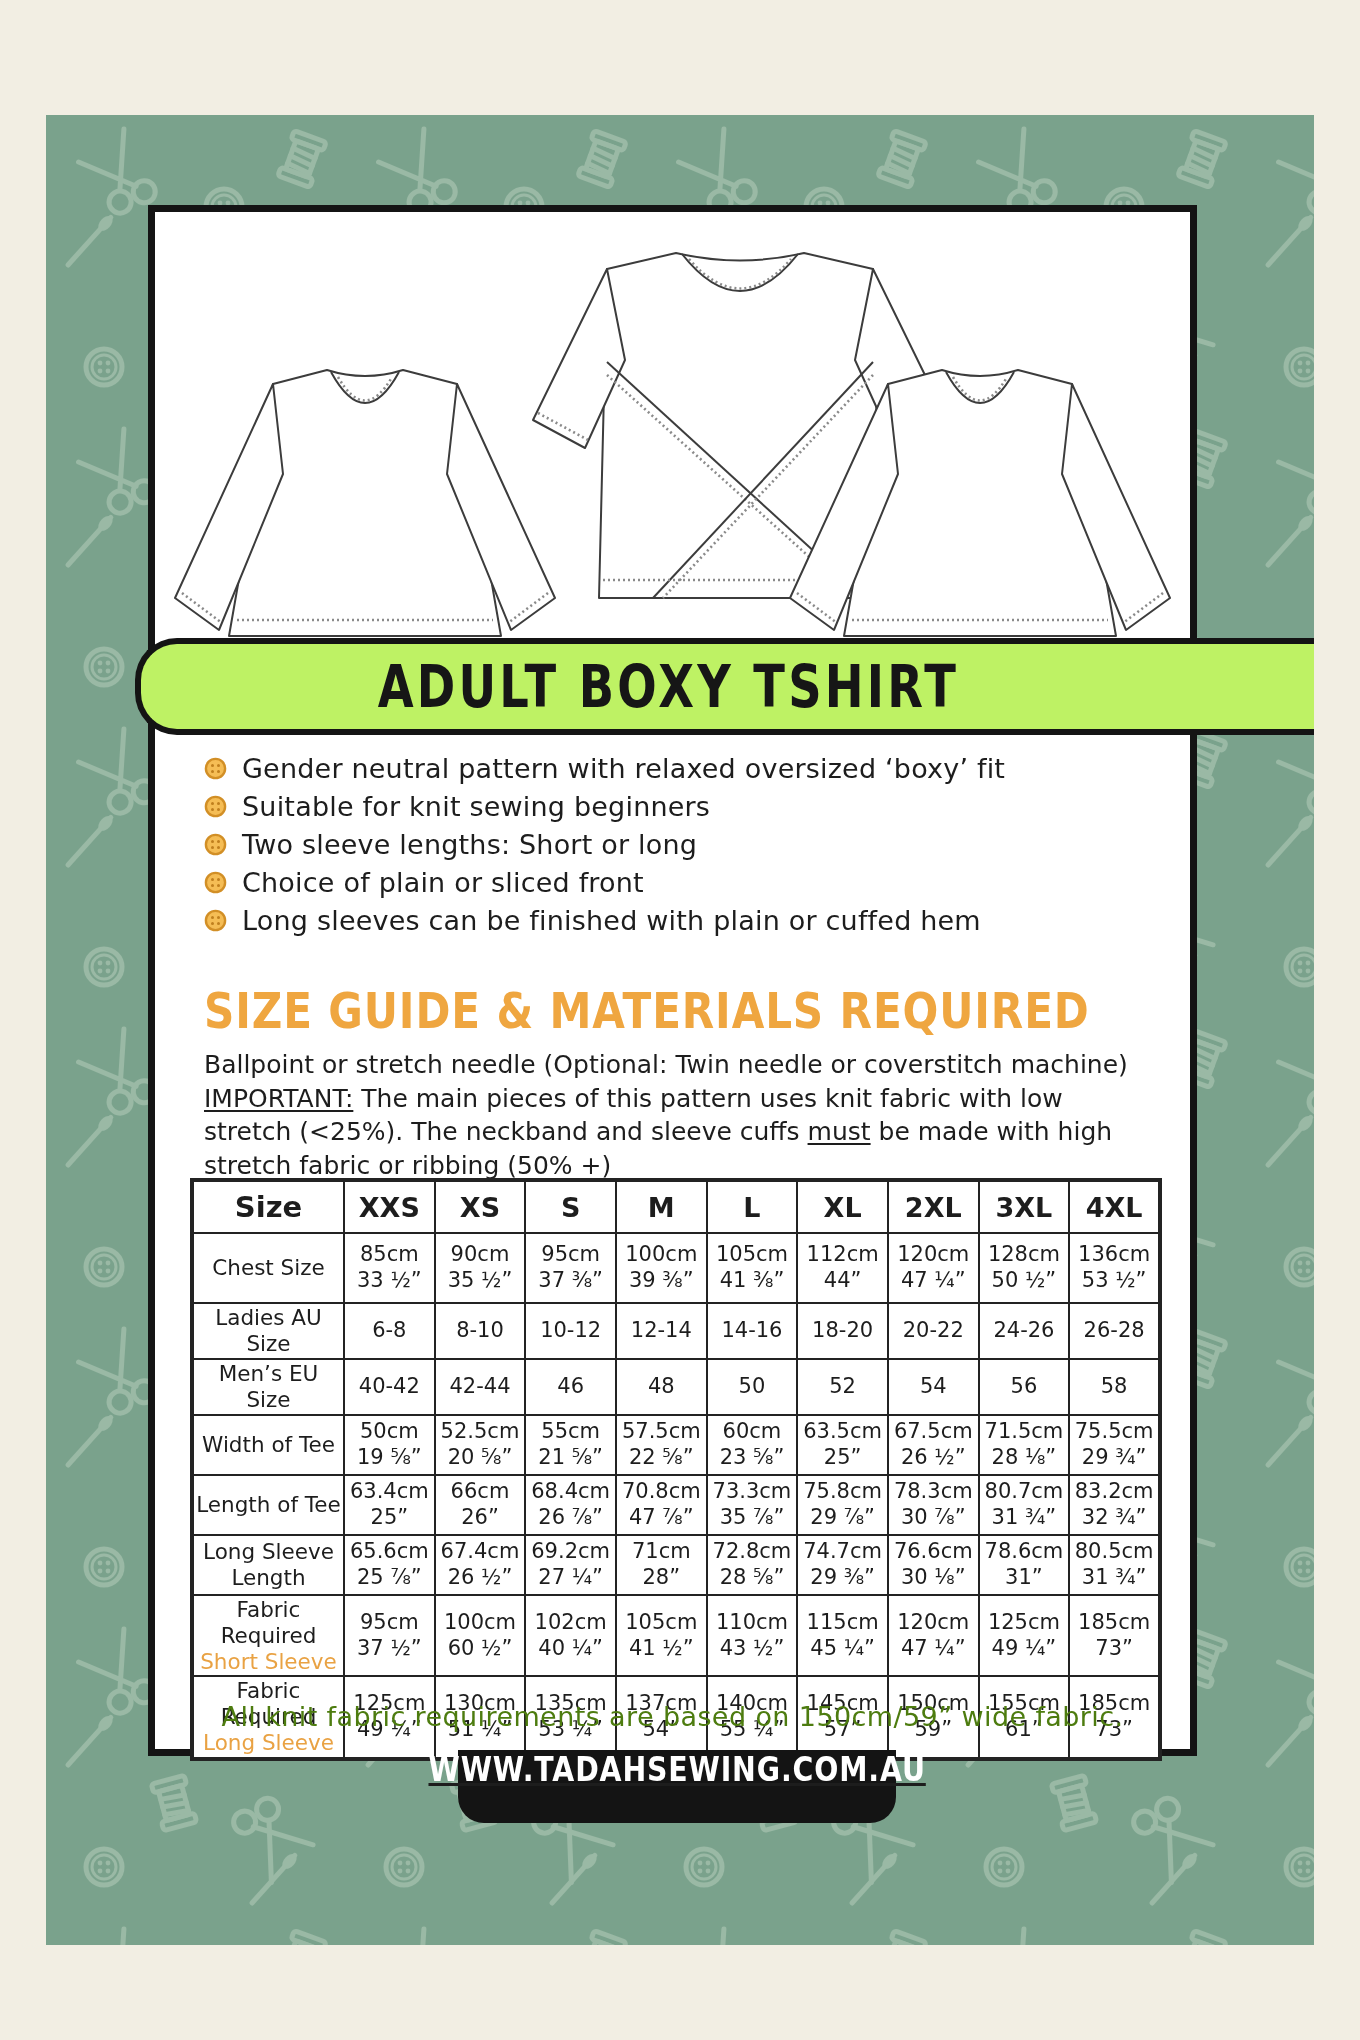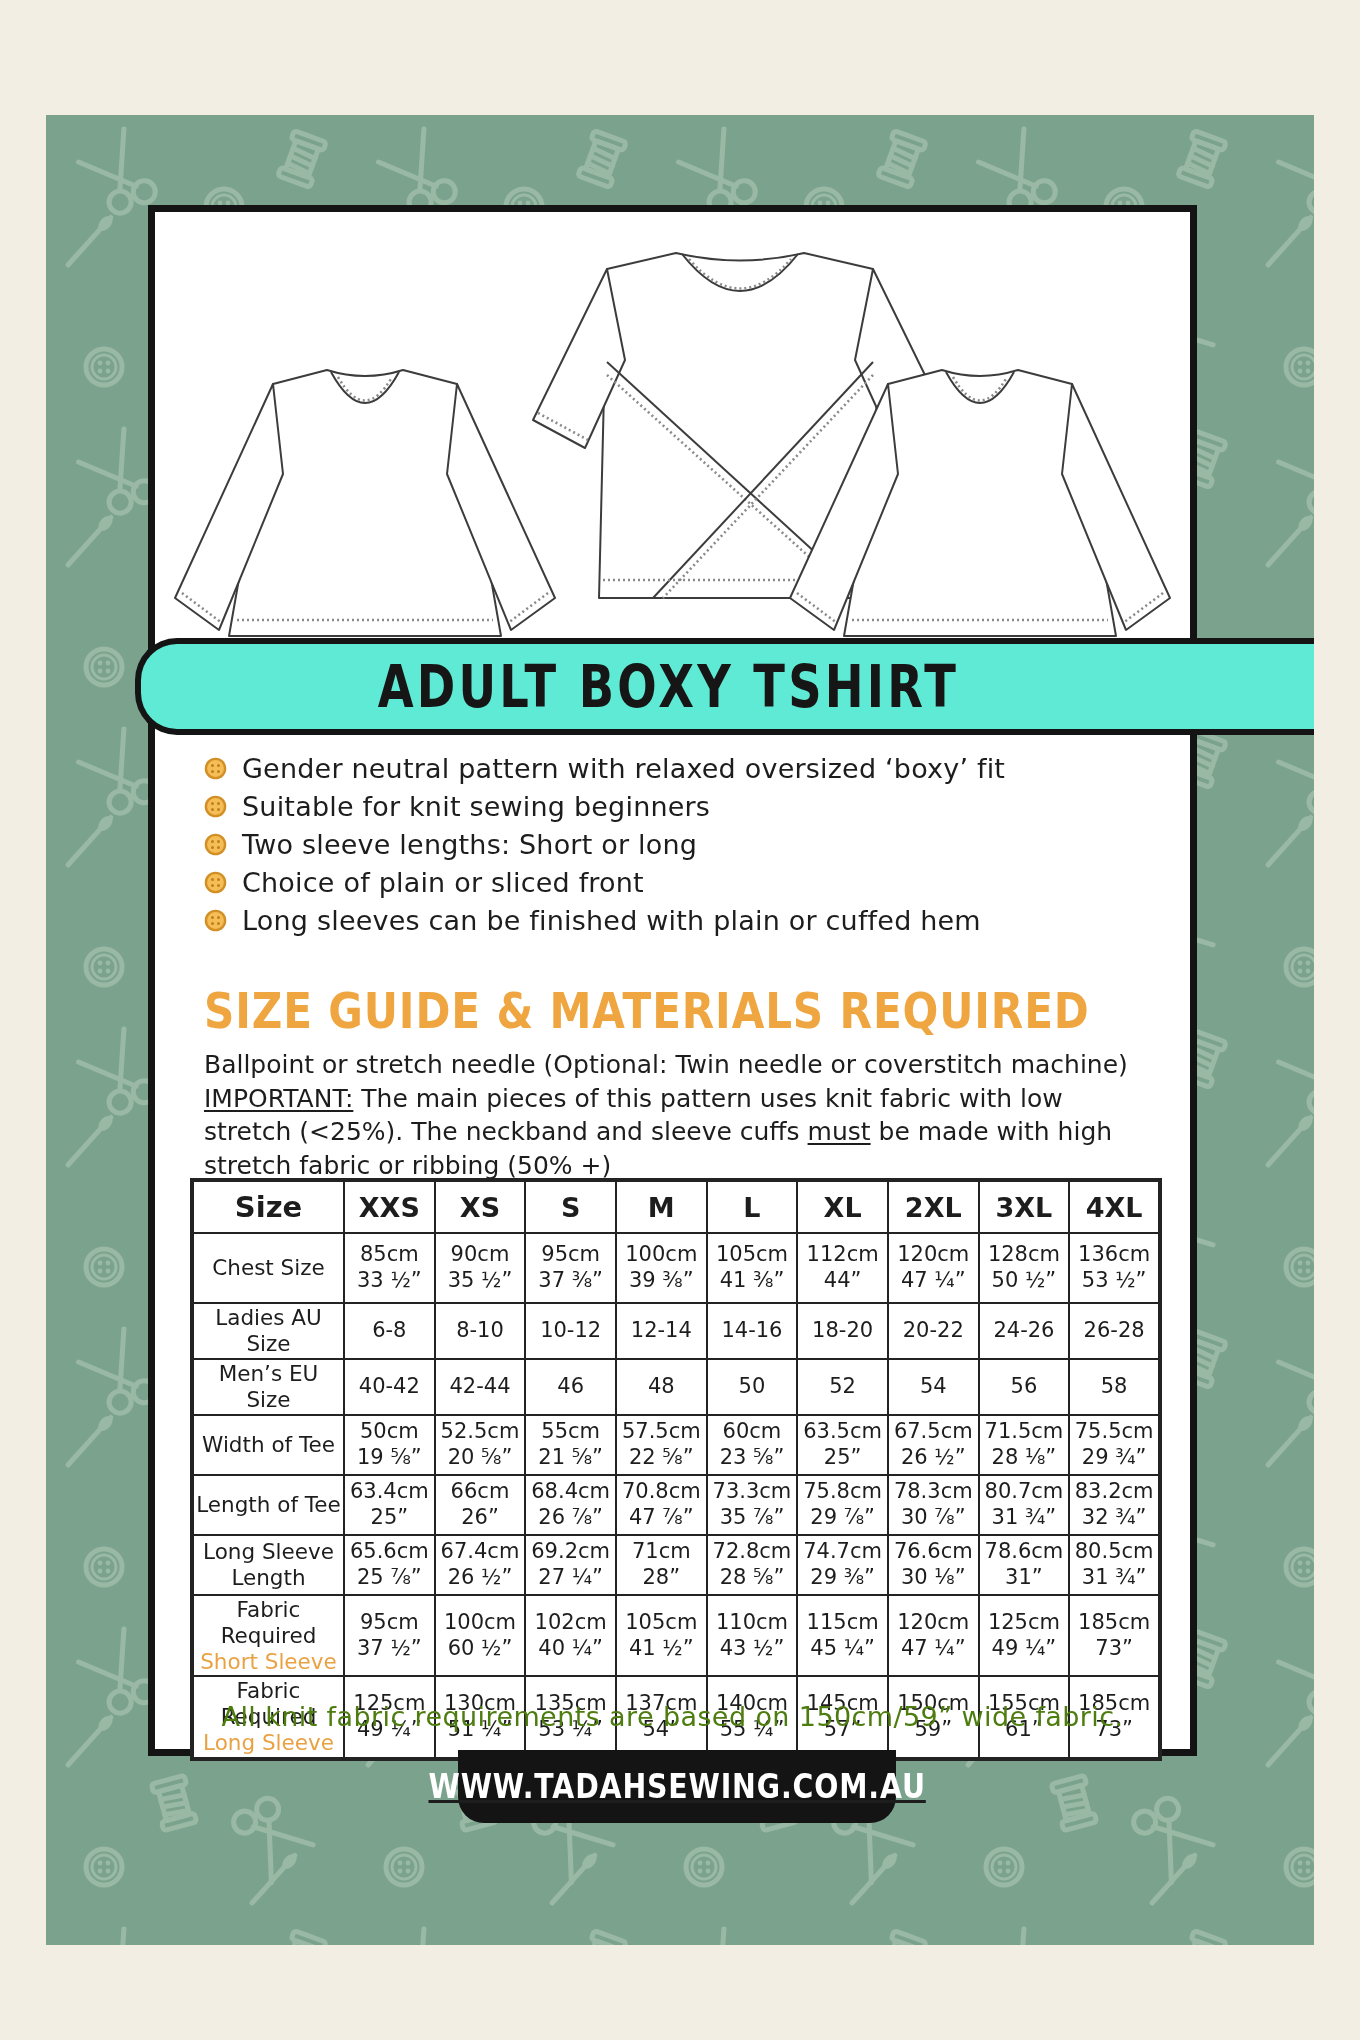--- a/index.html
+++ b/index.html
@@ -15,21 +15,21 @@
     position:absolute;left:148px;top:205px;width:1049px;height:1551px;
     background:#ffffff;border:7px solid #141414;box-sizing:border-box;z-index:1;
   }
   .drawings{position:absolute;left:155px;top:212px;width:1035px;height:428px;z-index:2;}
   .drawings svg{display:block;width:100%;height:100%;}
   .garment{fill:#ffffff;stroke:#3c3c3c;stroke-width:2;stroke-linejoin:round;}
   .seam{fill:none;stroke:#3c3c3c;stroke-width:2;}
   .stitch{fill:none;stroke:#8a8a8a;stroke-width:2.6;stroke-dasharray:2 3;}
   .title-banner{
     position:absolute;left:135px;top:638px;width:1179px;height:97px;box-sizing:border-box;
-    background:#5eead4;border:6px solid #141414;border-right:none;
+    background:#bef264;border:6px solid #141414;border-right:none;
     border-radius:42px 0 0 42px;z-index:5;
     display:flex;align-items:center;justify-content:center;padding-right:118px;
   }
   .title-banner .t{
     font-size:58px;font-weight:700;letter-spacing:4px;color:#161616;
     transform:scaleX(0.80);white-space:nowrap;
   }
   .features{position:absolute;left:204px;top:753px;width:960px;z-index:3;list-style:none;margin:0;padding:0;}
   .features li{display:flex;align-items:center;gap:15px;margin-bottom:7px;font-size:27px;letter-spacing:0.2px;}
   .features .b-ic{flex:0 0 auto;display:block;}
@@ -57,21 +57,21 @@
   .size-table .lbl{font-size:21.5px;line-height:1.2;}
   .size-table .lbl .accent{color:#e9a243;}
   .size-table .val{font-size:21px;line-height:1.22;}
   .footer-note{
     position:absolute;left:148px;top:1701px;width:1049px;z-index:3;text-align:center;
     color:#4d7c0f;font-size:27px;letter-spacing:0.4px;
   }
   .site-banner{
     position:absolute;left:458px;top:1750px;width:438px;height:73px;z-index:6;
     background:#141414;border-radius:0 0 26px 26px;
-    display:flex;align-items:center;justify-content:center;text-decoration:underline;
+    display:flex;justify-content:center;text-decoration:underline;
   }
   .site-banner .t{
     color:#ffffff;font-size:33px;font-weight:700;letter-spacing:1px;
     transform:scaleX(0.86);white-space:nowrap;
   }
 </style>
 </head>
 <body>
 
 <div class="green-panel">

